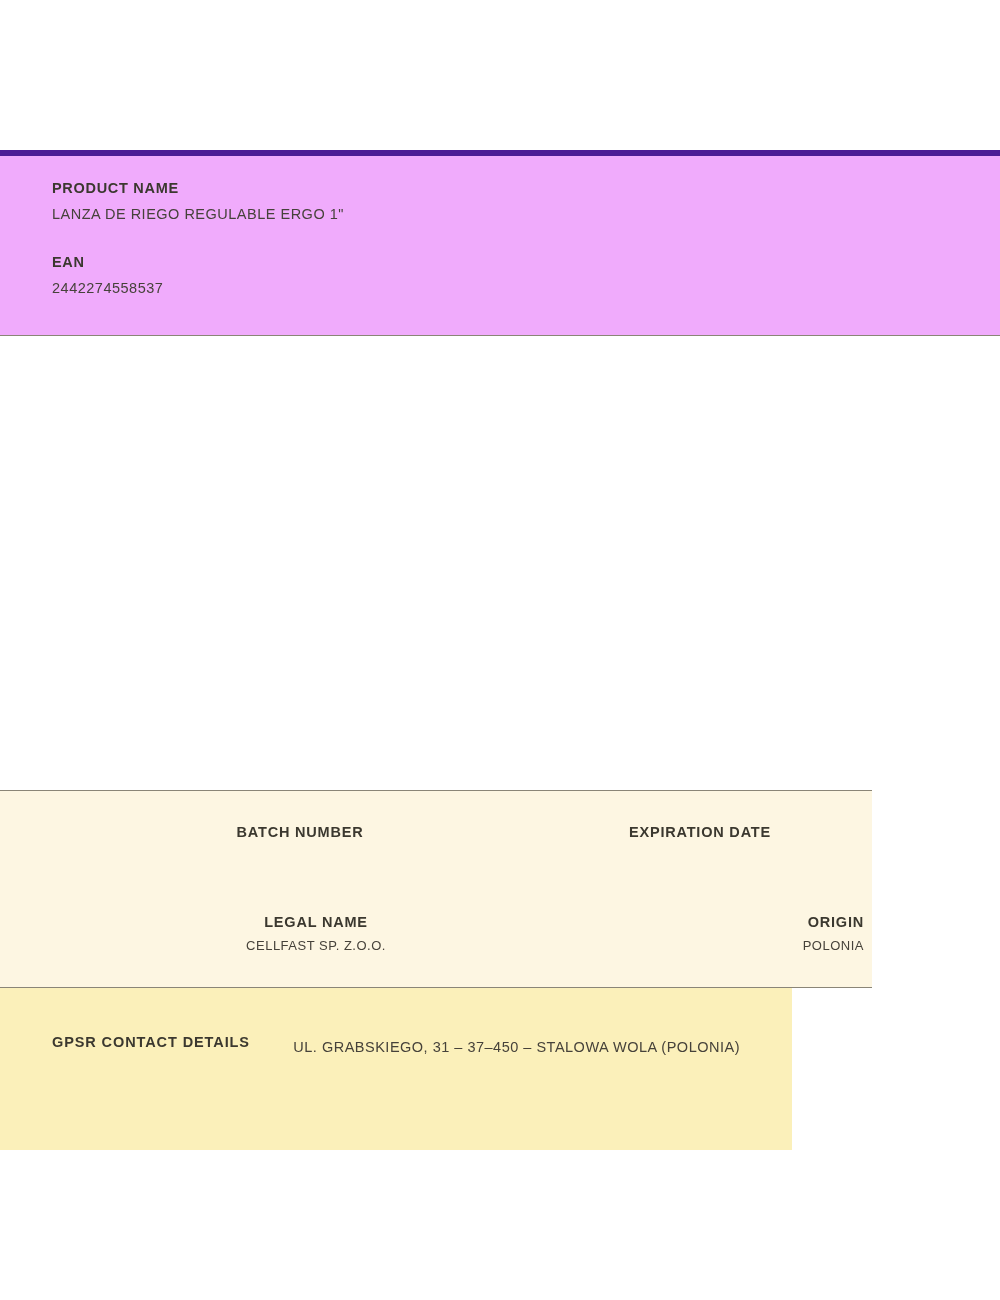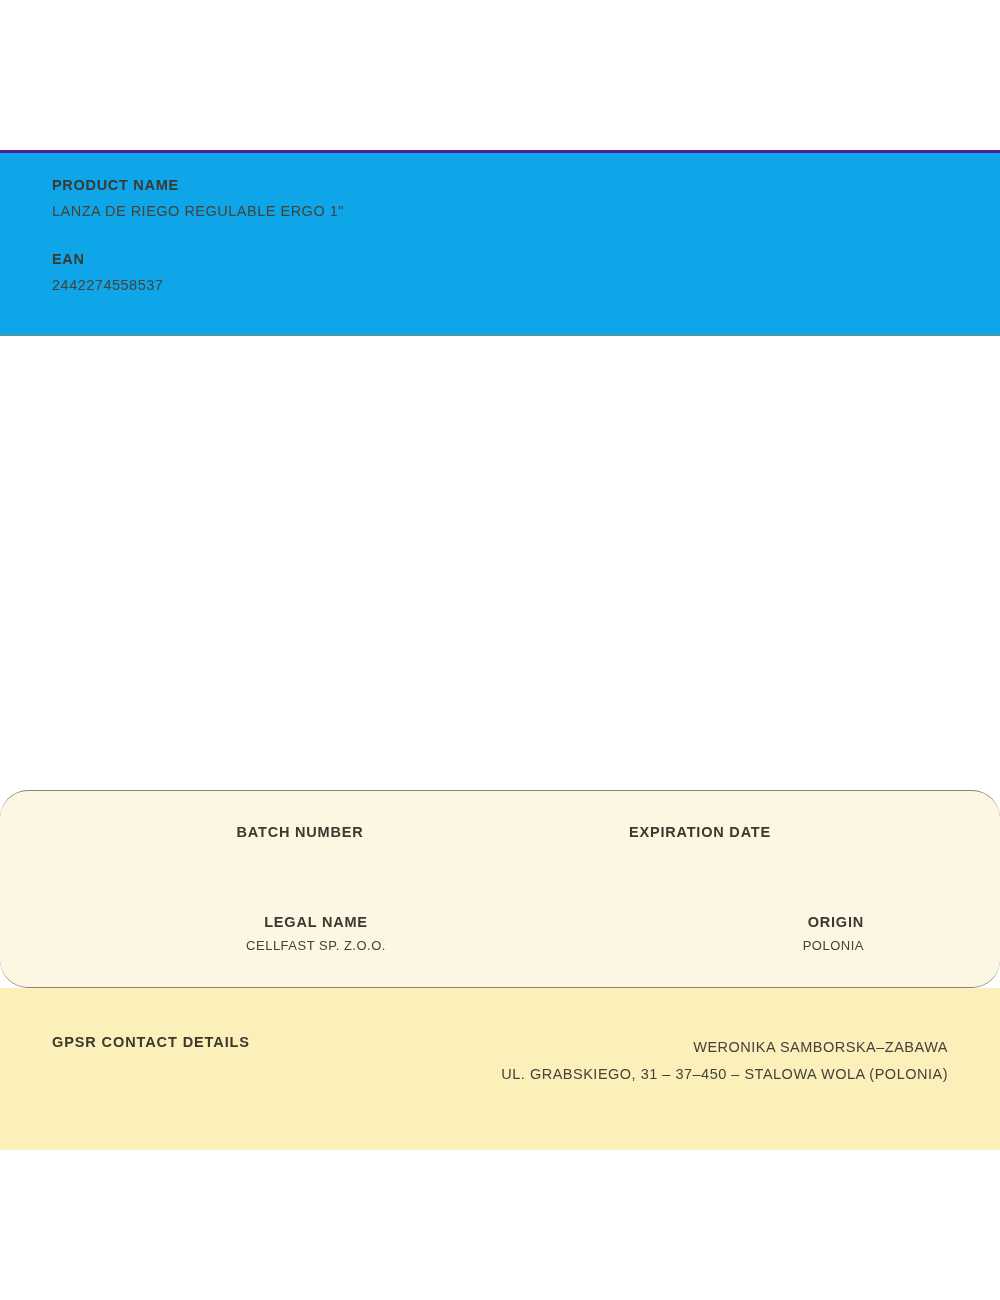--- a/index.html
+++ b/index.html
@@ -21,22 +21,22 @@
     inset: 0;
   }
 
   
   .block-top {
     position: absolute;
     left: 0;
     top: 150px;
     width: 1000px;
     height: 186px;
-    background: #0ea5e9;
-    border-top: 3px solid #4c1d95;
+    background: #f0abfc;
+    border-top: 6px solid #4c1d95;
     border-bottom: 1px solid #8a8577;
     box-sizing: border-box;
   }
   .block-top .inner {
     padding: 24px 52px 0 52px;
   }
   .field-label {
     font-size: 14.5px;
     font-weight: bold;
     letter-spacing: 0.7px;
@@ -61,27 +61,26 @@
     width: 1000px;
     height: 454px;
     background: #ffffff;
   }
 
   
   .block-details {
     position: absolute;
     left: 0;
     top: 790px;
-    width: 1000px;
+    width: 872px;
     height: 198px;
     background: #fdf6e2;
     border-top: 1px solid #8a8577;
     border-bottom: 1px solid #8a8577;
     box-sizing: border-box;
-    border-radius: 28px;
   }
   .details-grid {
     position: absolute;
     left: 0;
     top: 0;
     width: 1000px;
     height: 100%;
   }
   .det-cell {
     position: absolute;
@@ -104,21 +103,21 @@
   .pos-batch   { left: 150px; top: 33px; }
   .pos-expiry  { left: 550px; top: 33px; }
   .pos-legal   { left: 166px; top: 123px; }
   .pos-origin  { left: 564px; top: 123px; text-align: right; }
 
   
   .block-gpsr {
     position: absolute;
     left: 0;
     top: 988px;
-    width: 1000px;
+    width: 792px;
     height: 162px;
     background: #fbf0ba;
     box-sizing: border-box;
   }
   .gpsr-label {
     position: absolute;
     left: 52px;
     top: 46px;
     font-size: 14.5px;
     font-weight: bold;
@@ -187,20 +186,19 @@
         <p class="det-label">ORIGIN</p>
         <p class="det-value">POLONIA</p>
       </div>
 
     </div>
   </section>
 
   <section class="block-gpsr">
     <div class="gpsr-label">GPSR CONTACT DETAILS</div>
     <div class="gpsr-lines">
-      <div>WERONIKA SAMBORSKA–ZABAWA</div>
       <div>UL. GRABSKIEGO, 31 – 37–450 – STALOWA WOLA (POLONIA)</div>
     </div>
   </section>
 
   <section class="block-bottom"></section>
 
 </div>
 
 </body></html>

